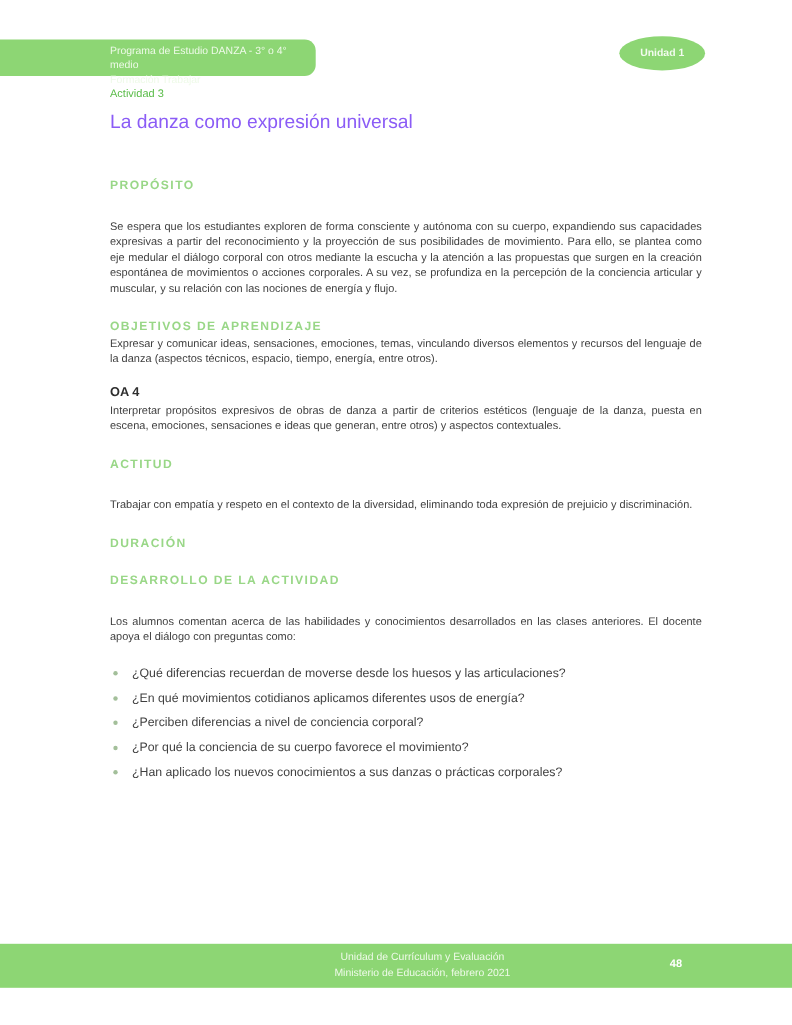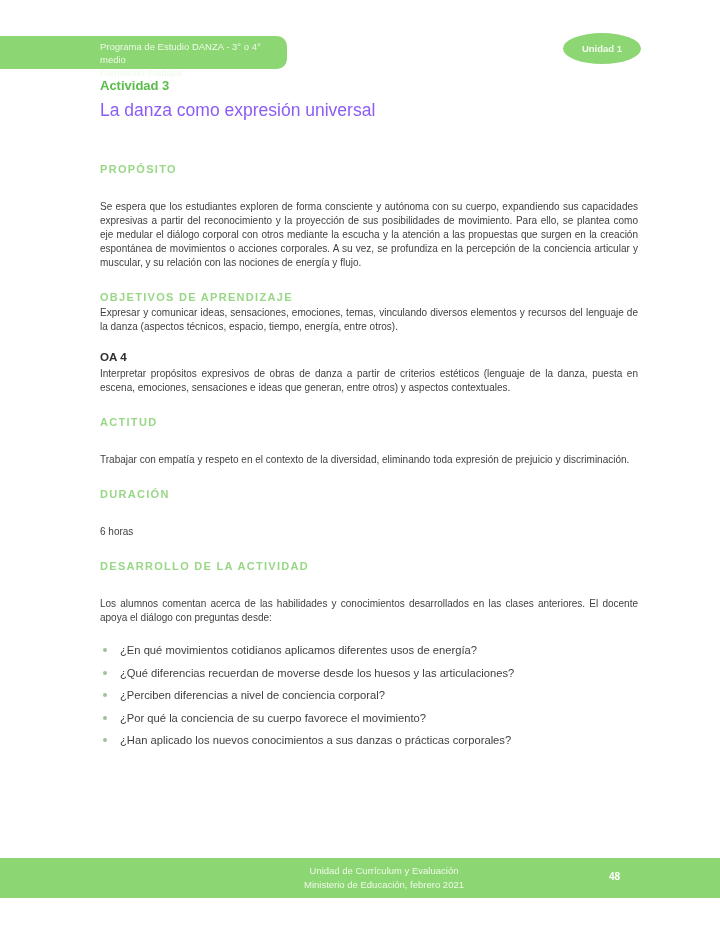--- a/index.html
+++ b/index.html
@@ -28,21 +28,21 @@
     border-radius:50%;
     color:#f2fbee;
     font-size:9.5px;font-weight:bold;
     display:flex;align-items:center;justify-content:center;
   }
   .content{
     position:absolute;top:0;left:100px;width:538px;
     padding-top:77px;
   }
   .activity-title{
-    font-size:13px;font-weight:bold;color:#5abc49;line-height:18px;
+    font-size:10px;font-weight:normal;color:#5abc49;line-height:18px;
   }
   .activity-subtitle{
     font-size:17.5px;color:#8b5cf6;line-height:22px;margin-top:4px;
   }
   .sec{
     font-size:11px;font-weight:bold;color:#99d787;
     letter-spacing:1.3px;line-height:14px;margin-top:20px;
   }
   .sec.first{margin-top:41px;}
   p.body{
@@ -105,28 +105,27 @@
 
     <p class="body just oa-text">Expresar y comunicar ideas, sensaciones, emociones, temas, vinculando diversos elementos y recursos del lenguaje de la danza (aspectos técnicos, espacio, tiempo, energía, entre otros).</p>
 
     <div class="oa-code">OA 4</div>
     <p class="body just oa-text">Interpretar propósitos expresivos de obras de danza a partir de criterios estéticos (lenguaje de la danza, puesta en escena, emociones, sensaciones e ideas que generan, entre otros) y aspectos contextuales.</p>
 
     <div class="sec">ACTITUD</div>
     <p class="body just">Trabajar con empatía y respeto en el contexto de la diversidad, eliminando toda expresión de prejuicio y discriminación.</p>
 
     <div class="sec">DURACIÓN</div>
-    <p class="body">6 horas</p>
 
     <div class="sec">DESARROLLO DE LA ACTIVIDAD</div>
-    <p class="body just">Los alumnos comentan acerca de las habilidades y conocimientos desarrollados en las clases anteriores. El docente apoya el diálogo con preguntas desde:</p>
+    <p class="body just">Los alumnos comentan acerca de las habilidades y conocimientos desarrollados en las clases anteriores. El docente apoya el diálogo con preguntas como:</p>
 
     <ul class="questions">
+      <li><span class="dot"></span><span>¿Qué diferencias recuerdan de moverse desde los huesos y las articulaciones?</span></li>
       <li><span class="dot"></span><span>¿En qué movimientos cotidianos aplicamos diferentes usos de energía?</span></li>
-      <li><span class="dot"></span><span>¿Qué diferencias recuerdan de moverse desde los huesos y las articulaciones?</span></li>
       <li><span class="dot"></span><span>¿Perciben diferencias a nivel de conciencia corporal?</span></li>
       <li><span class="dot"></span><span>¿Por qué la conciencia de su cuerpo favorece el movimiento?</span></li>
       <li><span class="dot"></span><span>¿Han aplicado los nuevos conocimientos a sus danzas o prácticas corporales?</span></li>
     </ul>
 
   </div>
 
   <div class="footer-bar">
     <div>Unidad de Currículum y Evaluación</div>
     <div>Ministerio de Educación, febrero 2021</div>

